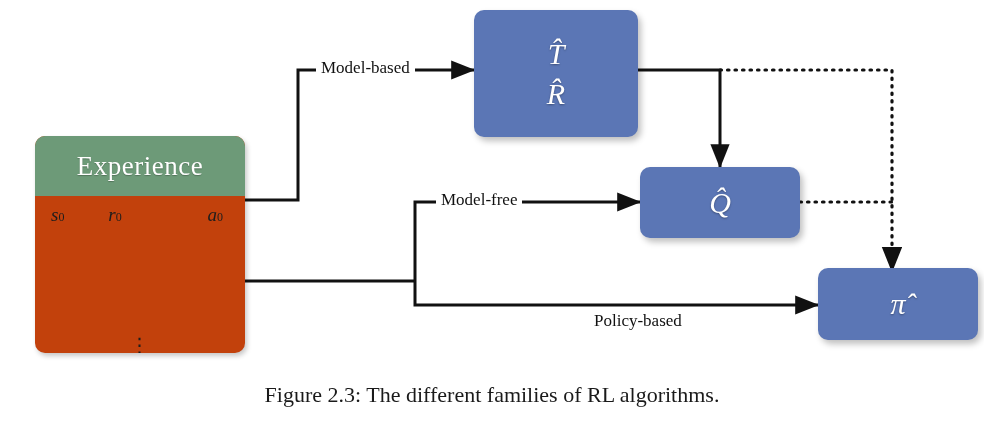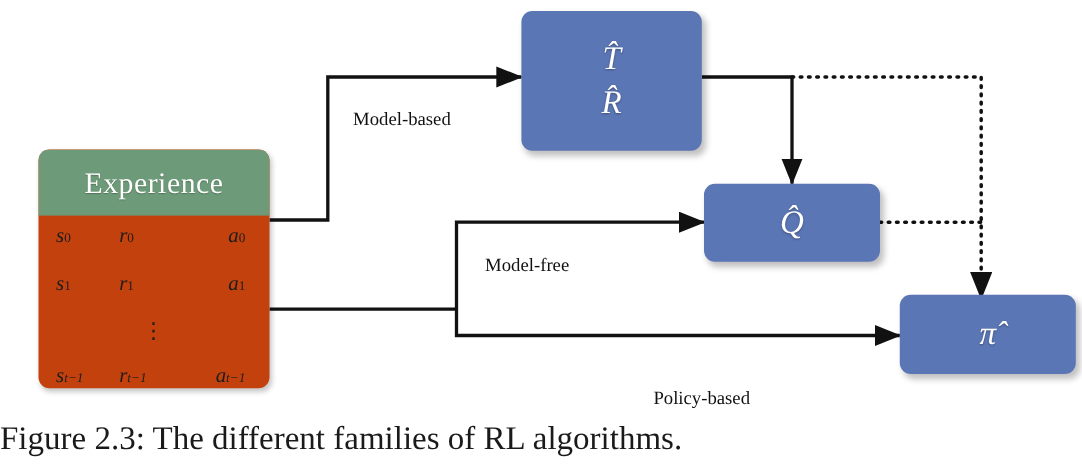--- a/index.html
+++ b/index.html
@@ -106,34 +106,33 @@
   #node-pi     { left: 818px; top: 268px; width: 160px; height: 72px; }
 
   
   .edge-label {
     position: absolute;
     font-size: 17px;
     color: #111111;
     white-space: nowrap;
     background: #ffffff;
     padding: 0 5px;
-    margin-top: 41px;
   }
   #label-model-based  { left: 316px; top: 58px; }
   #label-model-free   { left: 436px; top: 190px; text-align: center; }
   #label-policy-based { left: 589px; top: 311px; text-align: center; }
 
   
   .caption {
     position: absolute;
     left: 0;
     top: 382px;
     width: 984px;
-    text-align: left;
-    font-size: 30px;
+    text-align: center;
+    font-size: 22px;
     color: #1a1a1a;
   }
 </style>
 </head>
 <body>
 
 <div id="figure">
 
   <svg id="wires" viewBox="0 0 984 433" xmlns="http://www.w3.org/2000/svg">
     <defs>
@@ -163,33 +162,23 @@
   <div class="exp-box">
     <div class="exp-header">Experience</div>
     <div class="exp-body">
 
       <div class="exp-row">
         <span class="exp-cell"><span>s</span><span class="subn">0</span></span>
         <span class="exp-cell"><span>r</span><span class="subn">0</span></span>
         <span class="exp-cell"><span>a</span><span class="subn">0</span></span>
       </div>
 
-      <div class="exp-row">
-        <span class="exp-cell"><span>s</span><span class="subn">1</span></span>
-        <span class="exp-cell"><span>r</span><span class="subn">1</span></span>
-        <span class="exp-cell"><span>a</span><span class="subn">1</span></span>
-      </div>
 
       <div class="exp-row dots">⋮</div>
 
-      <div class="exp-row">
-        <span class="exp-cell"><span>s</span><span class="sub">t−1</span></span>
-        <span class="exp-cell"><span>r</span><span class="sub">t−1</span></span>
-        <span class="exp-cell"><span>a</span><span class="sub">t−1</span></span>
-      </div>
 
     </div>
   </div>
 
   <div class="node" id="node-model">
     <span class="sym">T̂</span>
     <span class="sym">R̂</span>
   </div>
 
   <div class="node" id="node-q">

